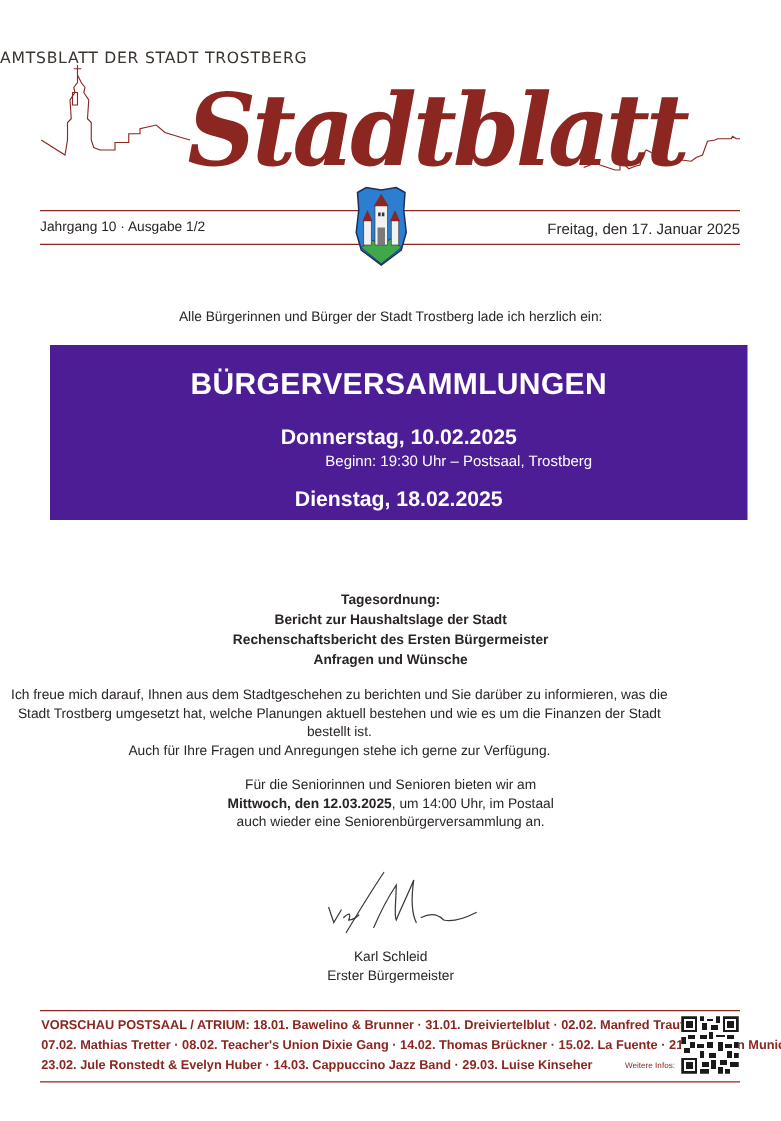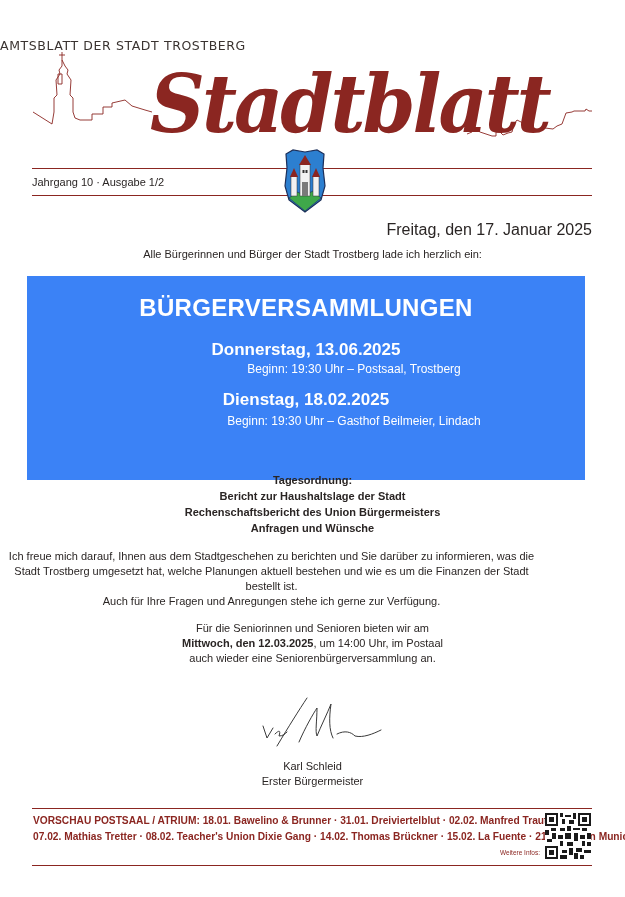--- a/index.html
+++ b/index.html
@@ -3,24 +3,24 @@
   <meta charset="utf-8">
   <style>
     html, body { margin: 0; padding: 0; background: #ffffff; }
     body { width: 625px; height: 897px; position: relative; overflow: hidden; font-family: "Liberation Sans", sans-serif; color: #2a2524; }
     .abs { position: absolute; }
     .kicker { left: 0; width: 625px; top: 38px; font-family: "DejaVu Sans", sans-serif; font-size: 12.5px; letter-spacing: 0.6px; color: #3a3330; }
     .masthead { left: 150px; top: 50px; width: 330px; height: 110px; text-align: center; font-family: "DejaVu Serif", serif; font-style: italic; font-weight: bold; font-size: 76px; color: #8b2621; letter-spacing: -3px; line-height: 110px; transform: scaleY(1.05); }
     .skyline { left: 0; top: 40px; width: 625px; height: 100px; }
     .rule { left: 32px; width: 560px; height: 1px; background: #8b2621; }
     .meta-left { left: 32px; top: 176px; font-size: 11px; color: #2a2524; }
-    .meta-right { right: 33px; top: 176px; font-size: 16px; color: #2a2524; text-align: right; margin-top: 45px; }
+    .meta-right { right: 33px; top: 176px; font-size: 12px; color: #2a2524; text-align: right; }
     .crest { left: 283px; top: 148px; width: 44px; height: 66px; }
     .intro { left: 0; width: 625px; top: 248px; text-align: center; font-size: 11px; }
-    .banner { left: 27px; top: 276px; width: 558px; height: 204px; background: #3b82f6; color: #ffffff; text-align: center; }
+    .banner { left: 40px; top: 276px; width: 558px; height: 140px; background: #4c1d95; color: #ffffff; text-align: center; }
     .banner h1 { margin: 0; position: absolute; left: 0; width: 100%; top: 18px; font-size: 24px; font-weight: bold; letter-spacing: 0.3px; }
     .banner .date { position: absolute; left: 0; width: 100%; font-size: 17px; font-weight: bold; }
     .banner .sub { position: absolute; left: 0; width: 100%; font-size: 12px; padding-left: 48px; }
     .agenda { left: 0; width: 625px; top: 472px; text-align: center; font-size: 11px; font-weight: bold; line-height: 16px; }
     .body-text { left: 0; width: 543px; top: 549px; text-align: center; font-size: 11px; line-height: 15px; }
     .senior { left: 0; width: 625px; top: 621px; text-align: center; font-size: 11px; line-height: 15px; }
     .signature { left: 255px; top: 690px; width: 130px; height: 60px; }
     .sig-name { left: 0; width: 625px; top: 759px; text-align: center; font-size: 11px; line-height: 15px; }
     .footer { left: 33px; top: 813px; width: 500px; font-size: 10.2px; font-weight: bold; color: #8b2621; line-height: 16px; }
     .footer .item { white-space: nowrap; }
@@ -59,30 +59,30 @@
   <rect x="8" y="28" width="6" height="20" fill="#f2f2f2" stroke="#333" stroke-width="0.5"></rect>
   <path d="M7 29 L11 20 L15 29 Z" fill="#8b2621"></path>
   <rect x="30" y="28" width="6" height="20" fill="#f2f2f2" stroke="#333" stroke-width="0.5"></rect>
   <path d="M29 29 L33 20 L37 29 Z" fill="#8b2621"></path>
 </svg>
 
 <div class="abs intro">Alle Bürgerinnen und Bürger der Stadt Trostberg lade ich herzlich ein:</div>
 
 <div class="abs banner">
   <h1>BÜRGERVERSAMMLUNGEN</h1>
-  <div class="date" style="top:64px">Donnerstag, 13.06.2025</div>
+  <div class="date" style="top:64px">Donnerstag, 10.02.2025</div>
   <div class="sub" style="top:86px">Beginn: 19:30 Uhr – Postsaal, Trostberg</div>
   <div class="date" style="top:114px">Dienstag, 18.02.2025</div>
   <div class="sub" style="top:138px">Beginn: 19:30 Uhr – Gasthof Beilmeier, Lindach</div>
 </div>
 
 <div class="abs agenda">
   <div>Tagesordnung:</div>
   <div>Bericht zur Haushaltslage der Stadt</div>
-  <div>Rechenschaftsbericht des Union Bürgermeisters</div>
+  <div>Rechenschaftsbericht des Ersten Bürgermeister</div>
   <div>Anfragen und Wünsche</div>
 </div>
 
 <div class="abs body-text">
   <div>Ich freue mich darauf, Ihnen aus dem Stadtgeschehen zu berichten und Sie darüber zu informieren, was die</div>
   <div>Stadt Trostberg umgesetzt hat, welche Planungen aktuell bestehen und wie es um die Finanzen der Stadt bestellt ist.</div>
   <div>Auch für Ihre Fragen und Anregungen stehe ich gerne zur Verfügung.</div>
 </div>
 
 <div class="abs senior">
@@ -105,20 +105,21 @@
   <div>Karl Schleid</div>
   <div>Erster Bürgermeister</div>
 </div>
 
 <div class="abs rule" style="top:808px"></div>
 <div class="abs rule" style="top:865px"></div>
 
 <div class="abs footer">
   <div class="item"><span>VORSCHAU POSTSAAL / ATRIUM:</span> <span>18.01. Bawelino &amp; Brunner</span> · <span>31.01. Dreiviertelblut</span> · <span>02.02. Manfred Trautmann</span> ·</div>
   <div class="item"><span>07.02. Mathias Tretter</span> · <span>08.02. Teacher's Union Dixie Gang</span> · <span>14.02. Thomas Brückner</span> · <span>15.02. La Fuente</span> · <span>21.02. Met in Munich</span></div>
+  <div class="item"><span>23.02. Jule Ronstedt &amp; Evelyn Huber</span> · <span>14.03. Cappuccino Jazz Band</span> · <span>29.03. Luise Kinseher</span></div>
 </div>
 
 <div class="abs weitere">Weitere Infos:</div>
 
 <svg class="abs qr" viewBox="0 0 25 25" shape-rendering="crispEdges">
   <rect width="25" height="25" fill="#fff"></rect>
   <g fill="#1a1a1a">
     <rect x="0" y="0" width="7" height="7"></rect>
       <rect x="1" y="1" width="5" height="5" fill="#fff"></rect>
       <rect x="2" y="2" width="3" height="3"></rect>

